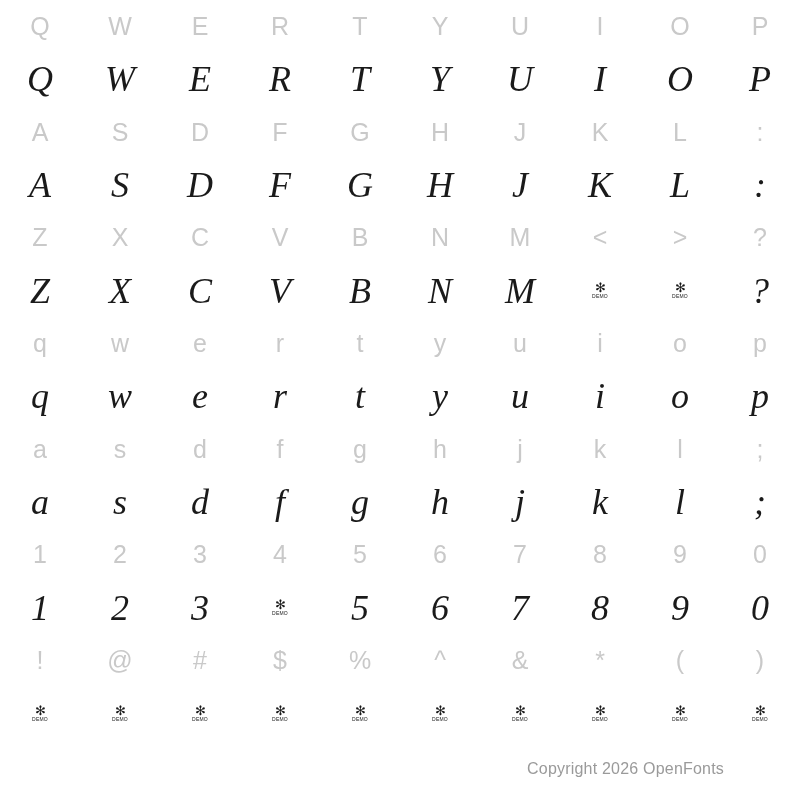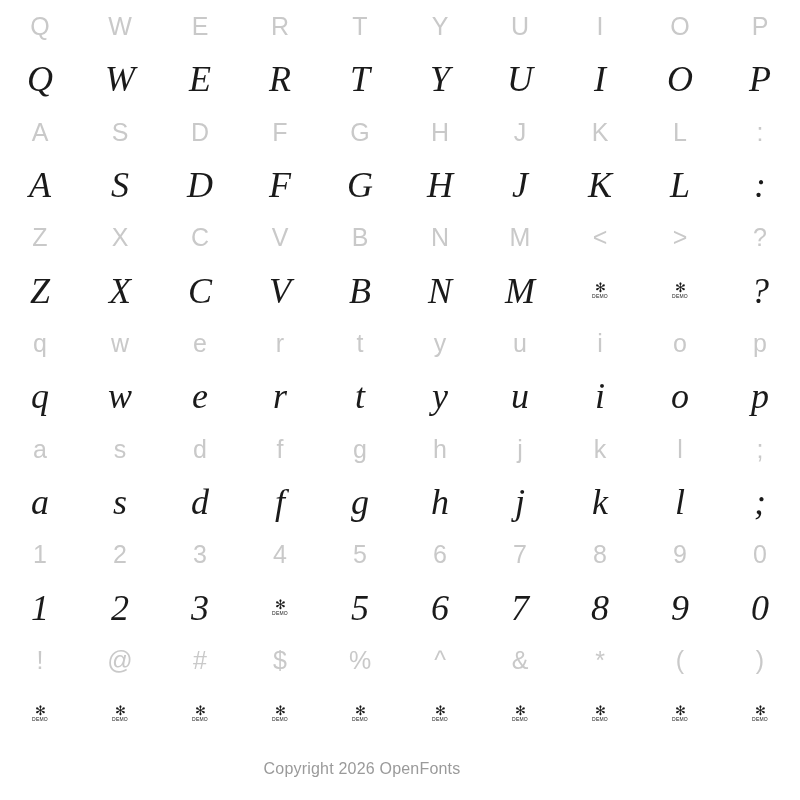--- a/index.html
+++ b/index.html
@@ -66,21 +66,21 @@
     line-height: 6px;
   }
   .demo-row .demo-mark .leaf {
     font-size: 13px;
   }
   #footer {
     position: absolute;
     left: 0;
     right: 0;
     bottom: 22px;
-    text-align: center;
+    text-align: right;
     padding-right: 76px;
     font-family: "Liberation Sans", sans-serif;
     font-size: 16px;
     color: #9a9a9a;
     letter-spacing: 0.2px;
   }
 </style>
 </head>
 <body>
 

